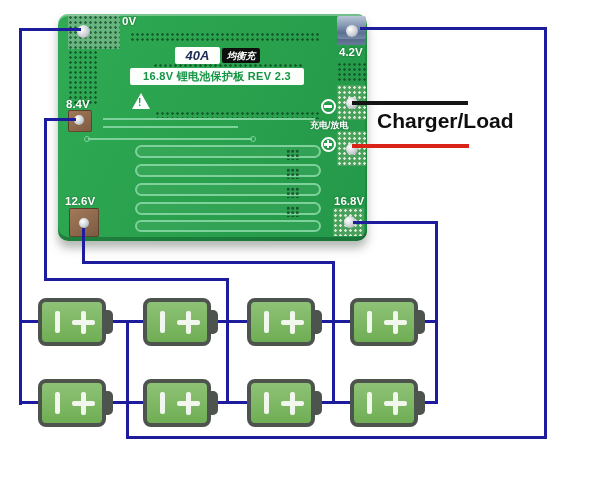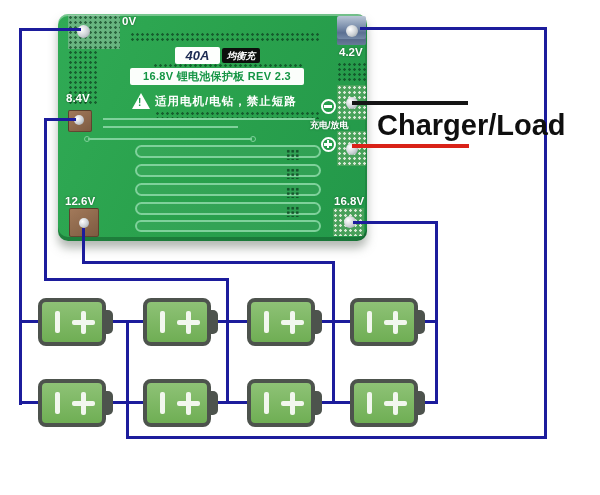--- a/index.html
+++ b/index.html
@@ -49,21 +49,21 @@
     box-shadow:inset 0 -6px 0 rgba(30,45,80,.35);}
   .cicon{position:absolute;width:15px;height:15px;border:2.5px solid #fff;border-radius:50%;
     box-sizing:border-box;z-index:2;}
   .cicon .hbar{position:absolute;left:1px;top:4px;width:8px;height:2.5px;background:#fff;}
   .cicon .vbar{position:absolute;left:3.8px;top:1px;width:2.5px;height:8px;background:#fff;}
 
   
   .wire{position:absolute;background:#1c1c9c;z-index:3;}
   .wire-black{position:absolute;background:#151515;z-index:3;}
   .wire-red{position:absolute;background:#d92218;z-index:3;}
-  .charger-label{position:absolute;left:377px;top:109px;color:#0f0f0f;font-size:29px;
+  .charger-label{position:absolute;left:377px;top:109px;color:#0f0f0f;font-size:21px;
     font-weight:800;z-index:5;white-space:nowrap;}
 
   
   .battery{position:absolute;width:68px;height:48px;z-index:4;}
   .battery .nub{position:absolute;right:-7px;top:12px;width:14px;height:24px;
     background:#4d534d;border-radius:5px;}
   .battery .body{position:absolute;left:0;top:0;right:0;bottom:0;
     background:linear-gradient(180deg,#8ec276,#6fae54);
     border:4px solid #4d534d;border-radius:8px;}
   .bat-minus{position:absolute;left:13px;top:9px;width:5px;height:22px;background:#f2f7ee;
@@ -93,38 +93,37 @@
     <div class="core" style="left:288px;top:11px;width:12px;height:12px;"></div>
     <div class="vlabel" style="left:281px;top:32px;">4.2V</div>
 
     <div class="badge40">40A</div>
     <div class="badgebal">均衡充</div>
     <div class="title">16.8V 锂电池保护板 REV 2.3</div>
 
     <div class="warn-tri">
         <span>!</span>
       </div>
-    <div class="warn-text">适用电机/电钻，禁止短路</div>
 
     <div class="traceline" style="left:45px;top:104px;width:212px;"></div>
     <div class="traceline" style="left:45px;top:112px;width:135px;"></div>
     <div class="traceline" style="left:30px;top:124px;width:164px;"></div>
     <div class="tracedot" style="left:26px;top:122px;"></div>
     <div class="tracedot" style="left:192px;top:122px;"></div>
     <div class="tracebar" style="top:131px;"></div>
     <div class="tracebar" style="top:150px;"></div>
     <div class="tracebar" style="top:169px;"></div>
     <div class="tracebar" style="top:188px;"></div>
     <div class="tracebar" style="top:206px;height:12px;"></div>
     <div class="via3" style="left:228px;top:135px;"></div>
     <div class="via3" style="left:228px;top:154px;"></div>
     <div class="via3" style="left:228px;top:173px;"></div>
     <div class="via3" style="left:228px;top:192px;"></div>
 
-    <div class="vlabel" style="left:8px;top:78px;">8.4V</div>
+    <div class="vlabel" style="left:8px;top:84px;">8.4V</div>
     <div class="pad-bronze" style="left:10px;top:96px;width:22px;height:20px;"></div>
     <div class="core" style="left:16px;top:101px;width:10px;height:10px;"></div>
 
     <div class="vlabel" style="left:7px;top:181px;">12.6V</div>
     <div class="pad-bronze" style="left:11px;top:194px;width:28px;height:27px;"></div>
     <div class="core" style="left:21px;top:204px;width:10px;height:10px;"></div>
 
     <div class="vlabel" style="left:276px;top:181px;">16.8V</div>
     <div class="dots-light" style="left:275px;top:194px;width:31px;height:28px;"></div>
     <div class="core" style="left:286px;top:202px;width:12px;height:12px;"></div>

